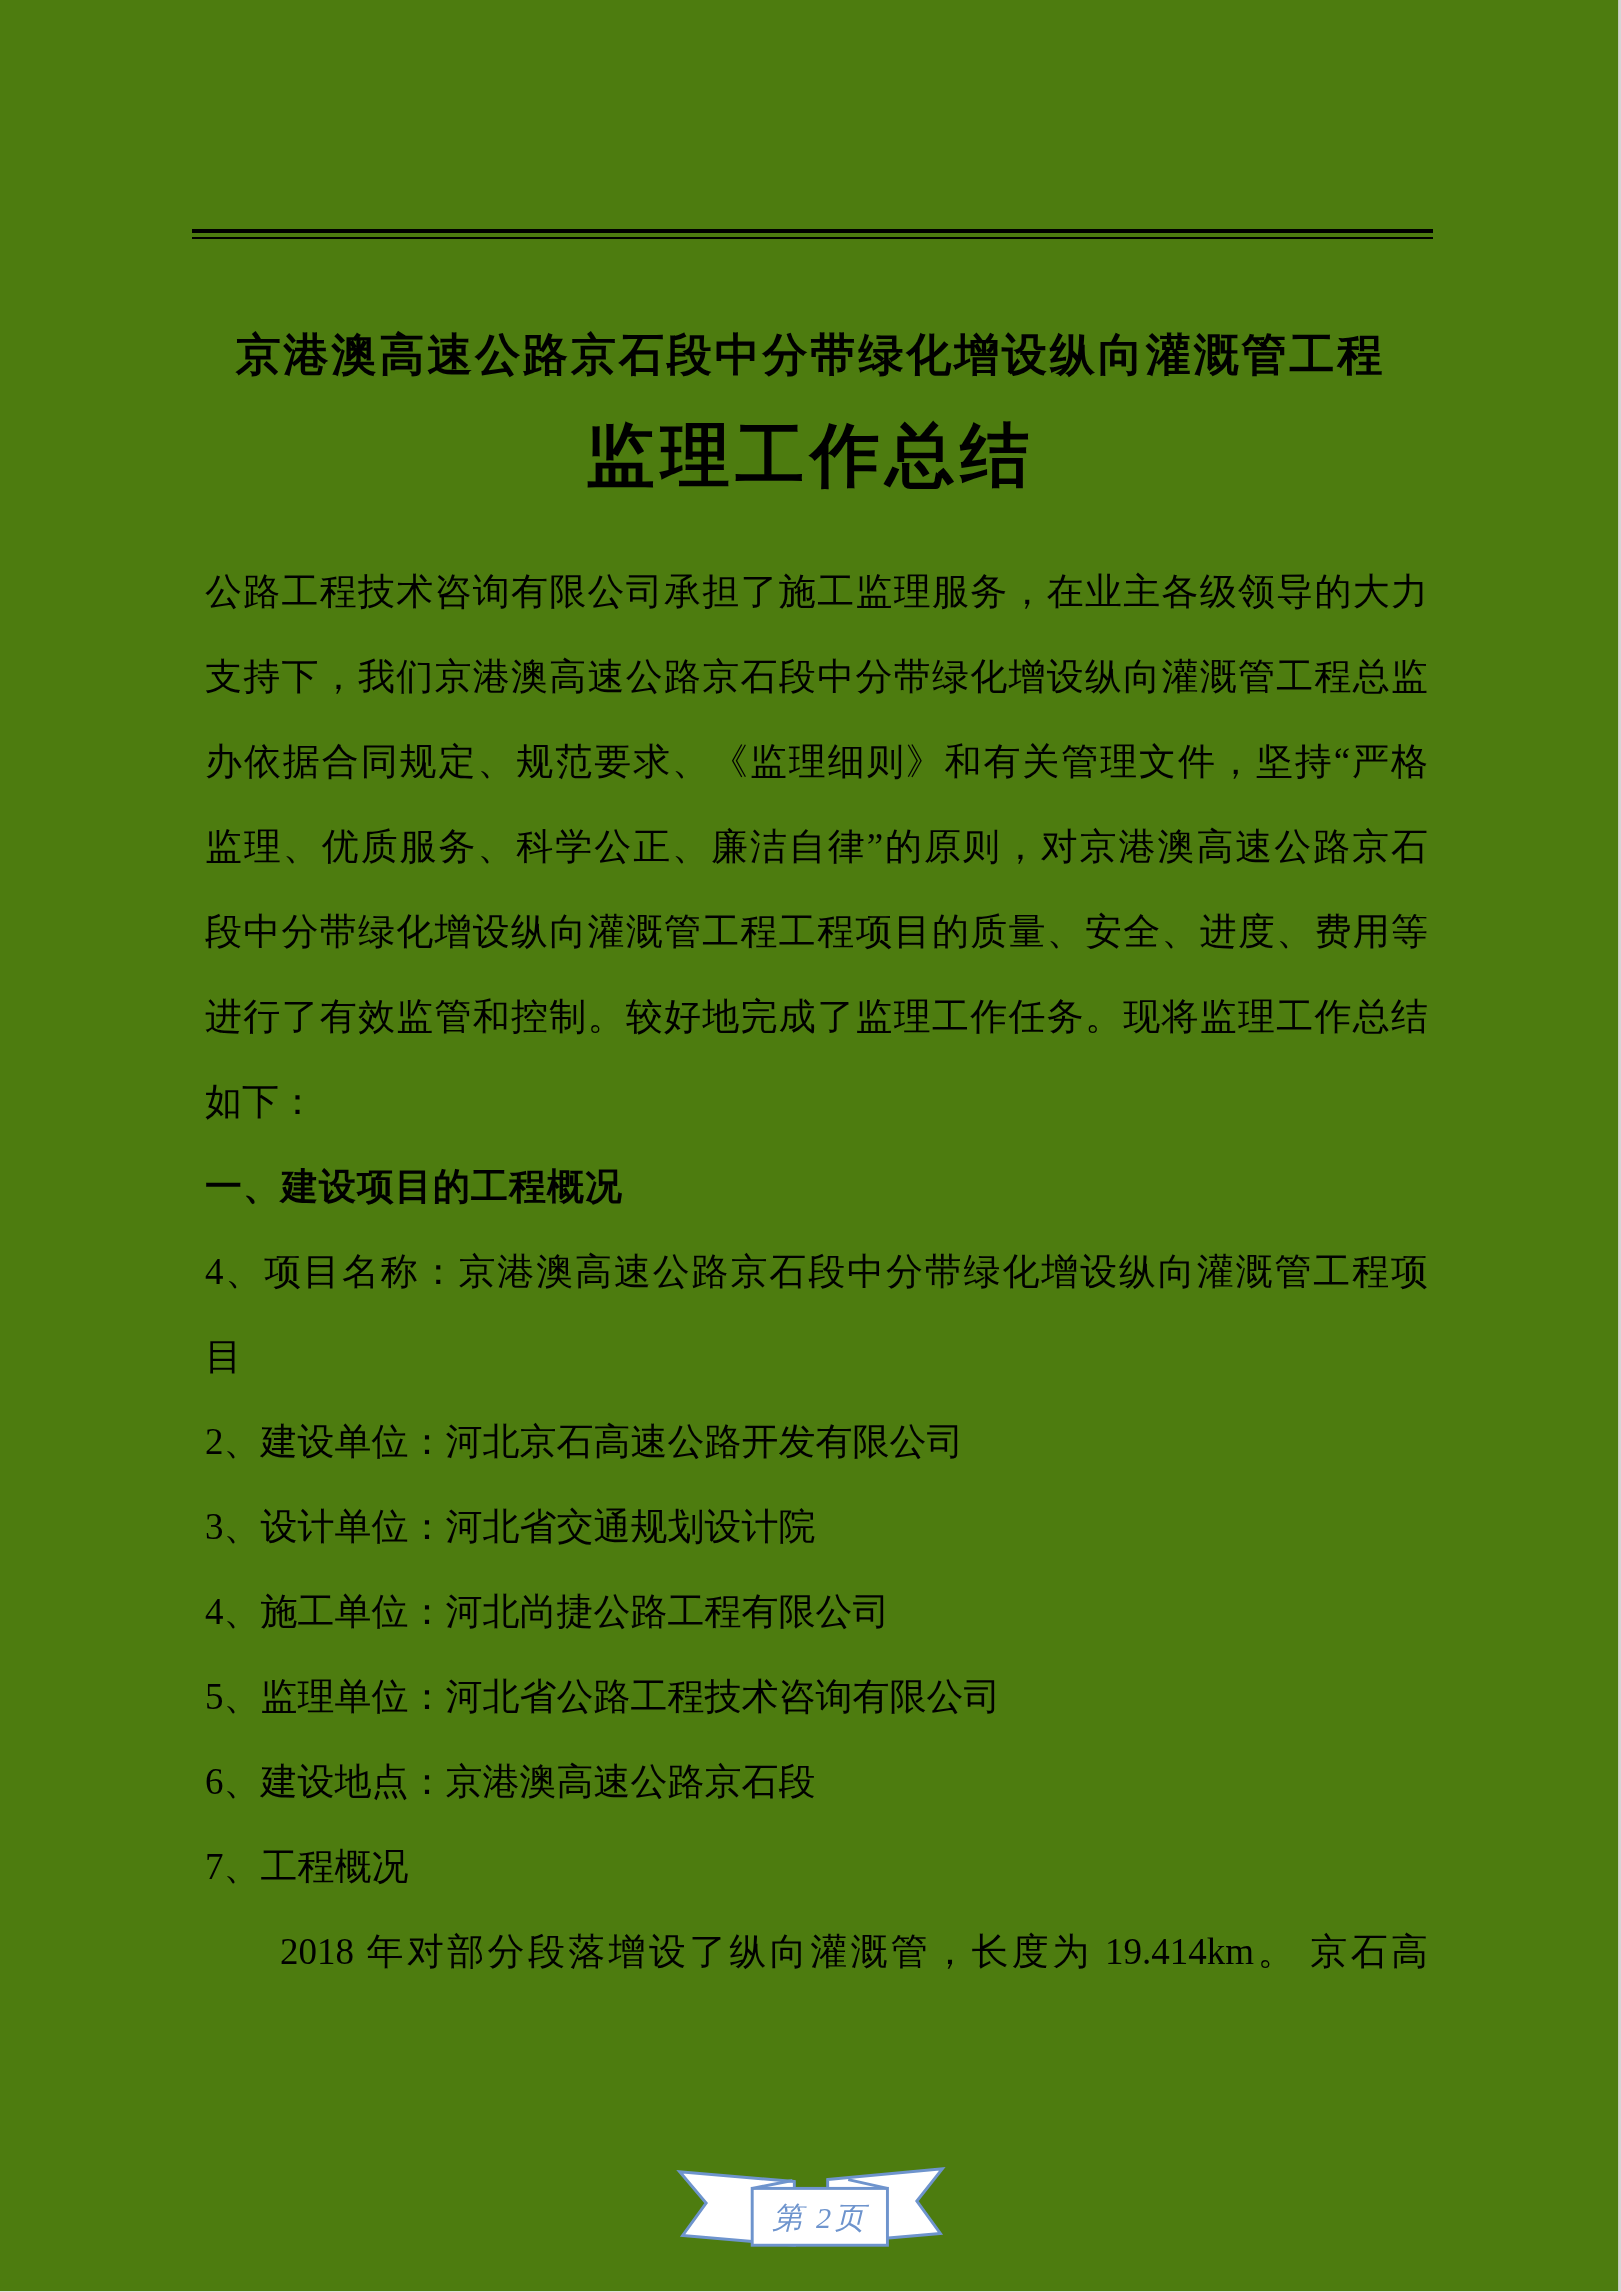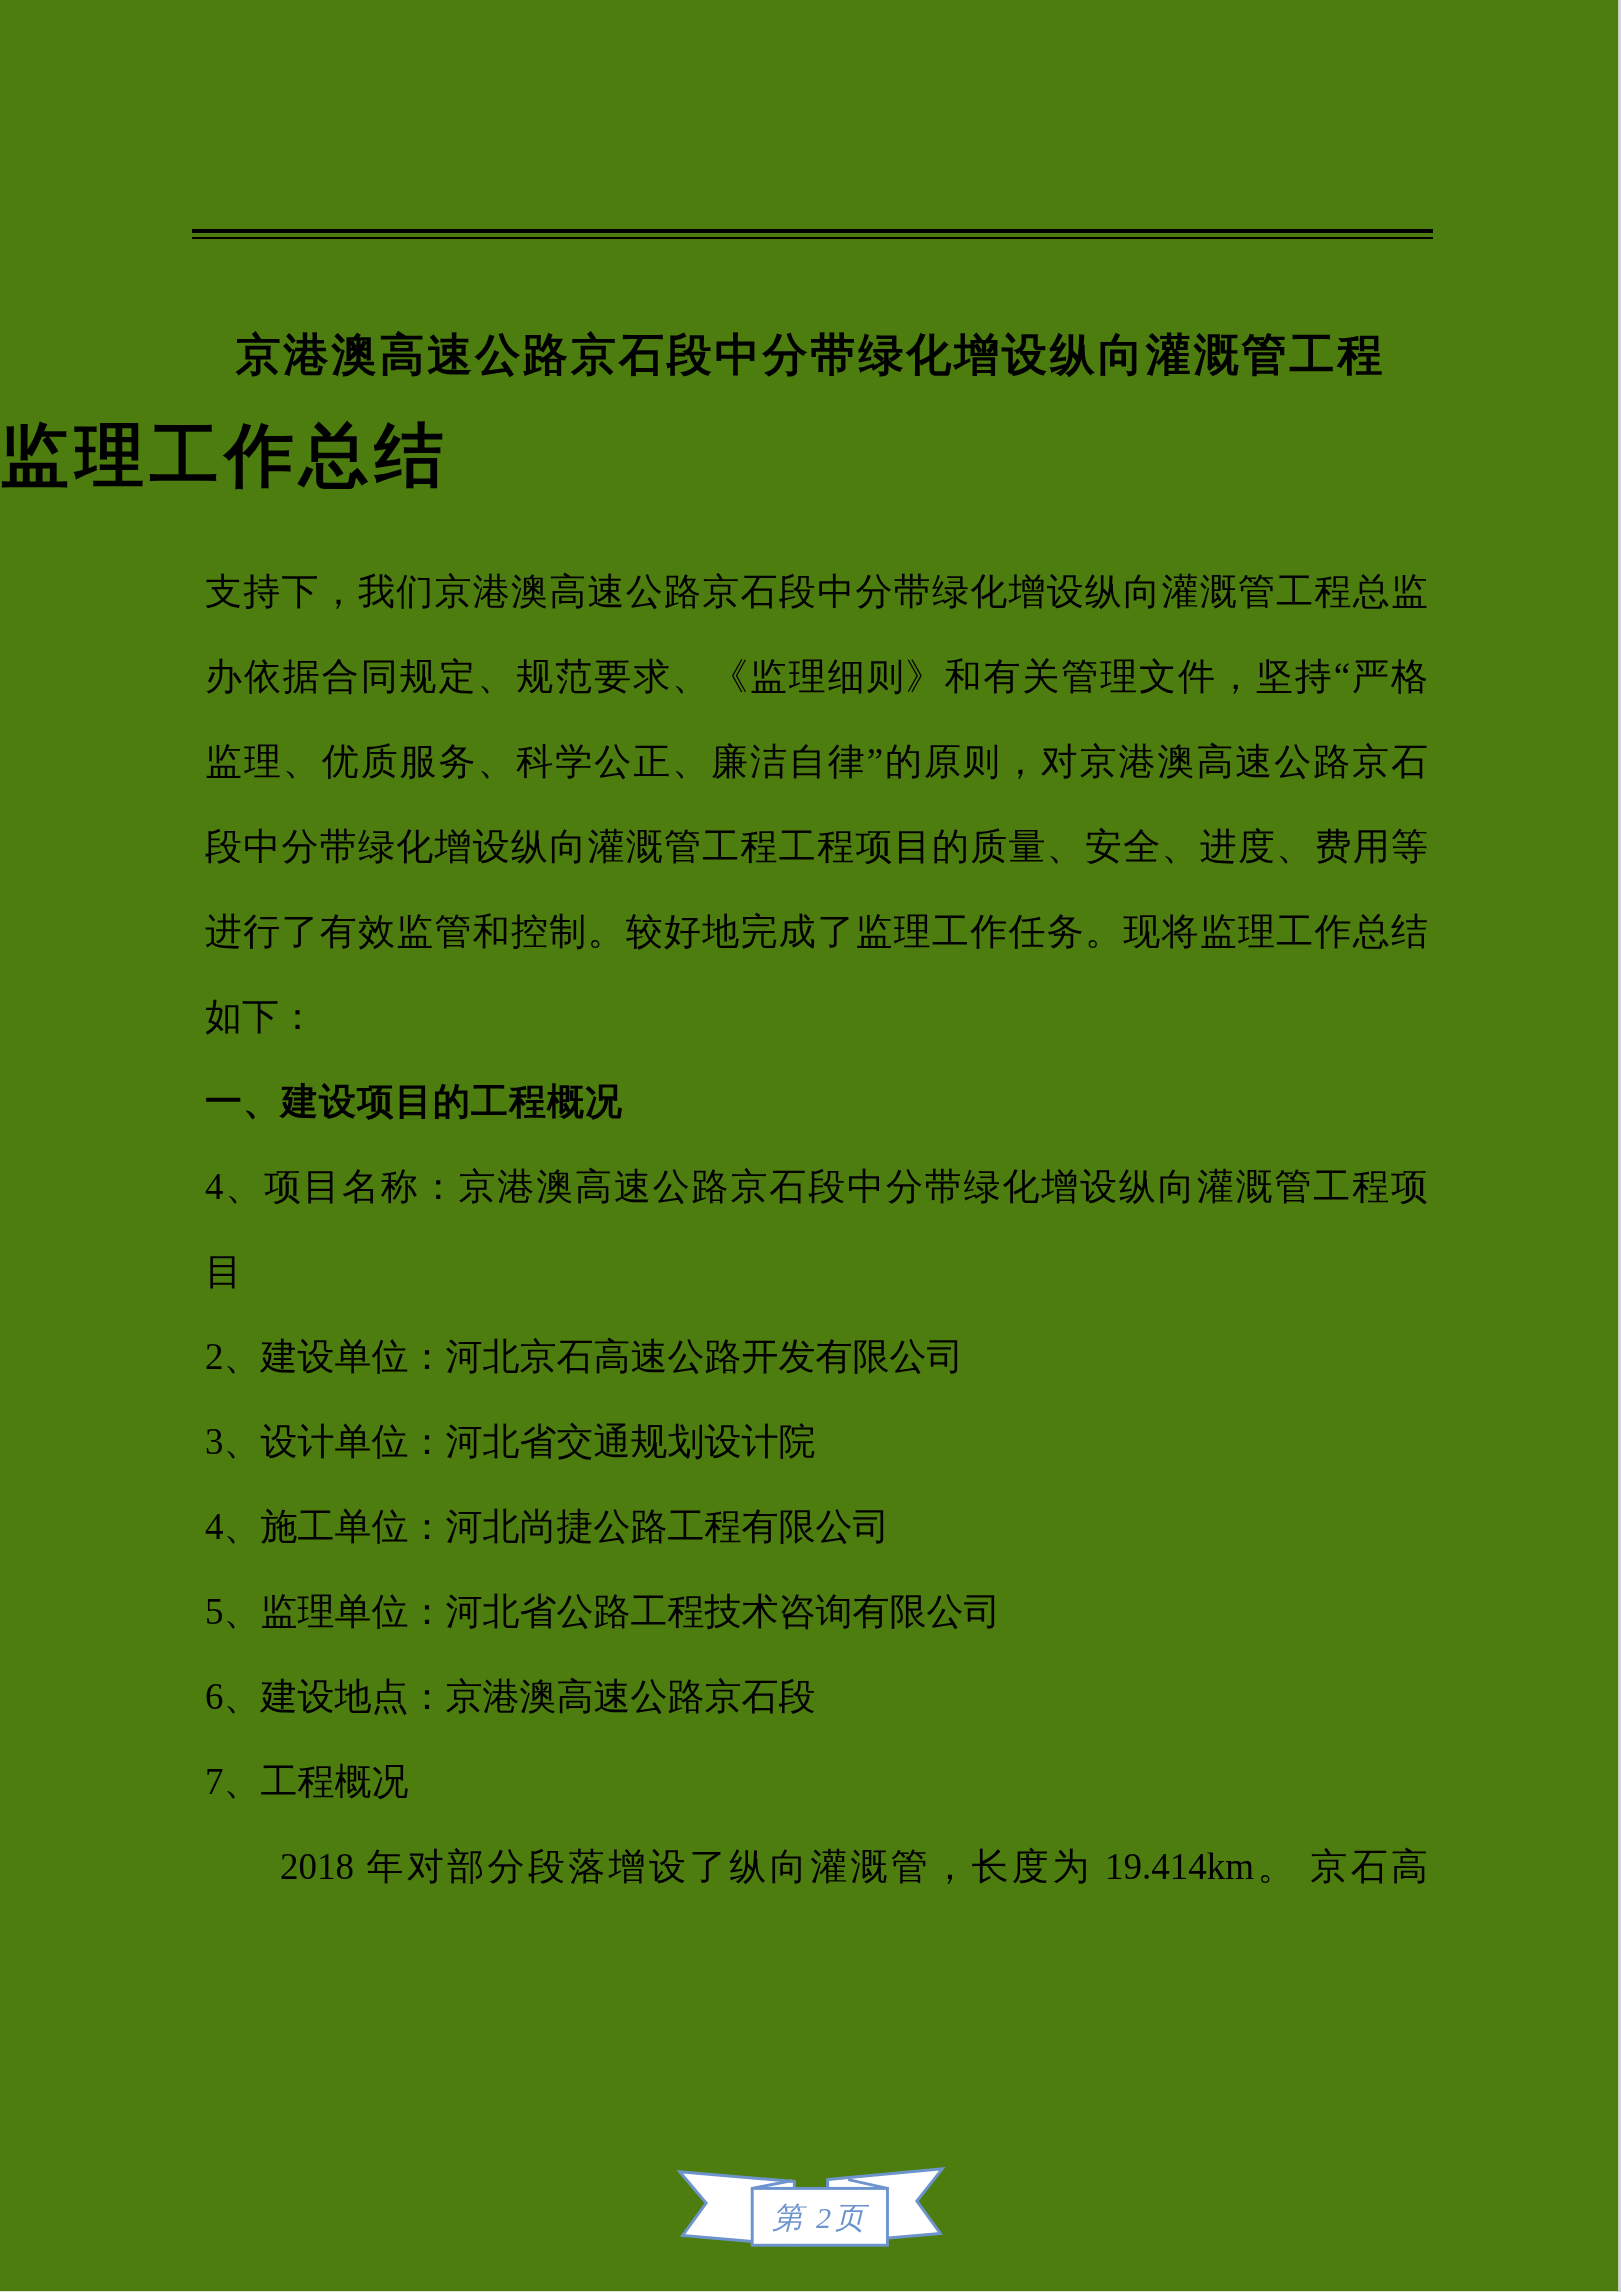--- a/index.html
+++ b/index.html
@@ -19,21 +19,21 @@
     border-bottom:2.9px solid #000;
   }
   .title1 {
     position:absolute; top:327px; left:0; width:100%;
     margin:0; text-align:center;
     font-size:45px; font-weight:700; letter-spacing:2.9px;
     line-height:1.25; white-space:nowrap;
   }
   .title2 {
     position:absolute; top:412px; left:0; width:100%;
-    margin:0; text-align:left;
+    margin:0; text-align:center;
     font-size:69px; font-weight:700; letter-spacing:5.9px;
     line-height:1.3; white-space:nowrap;
   }
   .body-block {
     position:absolute; left:205px; top:549px; width:1223px;
     font-size:37px;
   }
   .line { height:85px; line-height:85px; }
   .j { text-align:justify; text-align-last:justify; }
   .ind { text-indent:75px; }
@@ -51,20 +51,21 @@
 <body>
 
 <div class="page">
 
   <div class="double-rule"></div>
 
   <h1 class="title1">京港澳高速公路京石段中分带绿化增设纵向灌溉管工程</h1>
   <h2 class="title2">监理工作总结</h2>
 
   <div class="body-block">
+    <div class="line j">公路工程技术咨询有限公司承担了施工监理服务，在业主各级领导的大力</div>
     <div class="line j">支持下，我们京港澳高速公路京石段中分带绿化增设纵向灌溉管工程总监</div>
     <div class="line j">办依据合同规定、规范要求、《监理细则》和有关管理文件，坚持“严格</div>
     <div class="line j">监理、优质服务、科学公正、廉洁自律”的原则，对京港澳高速公路京石</div>
     <div class="line j">段中分带绿化增设纵向灌溉管工程工程项目的质量、安全、进度、费用等</div>
     <div class="line j">进行了有效监管和控制。较好地完成了监理工作任务。现将监理工作总结</div>
     <div class="line">如下：</div>
 
     <div class="line heading">一、建设项目的工程概况</div>
 
     <div class="line j">4、项目名称：京港澳高速公路京石段中分带绿化增设纵向灌溉管工程项</div>

